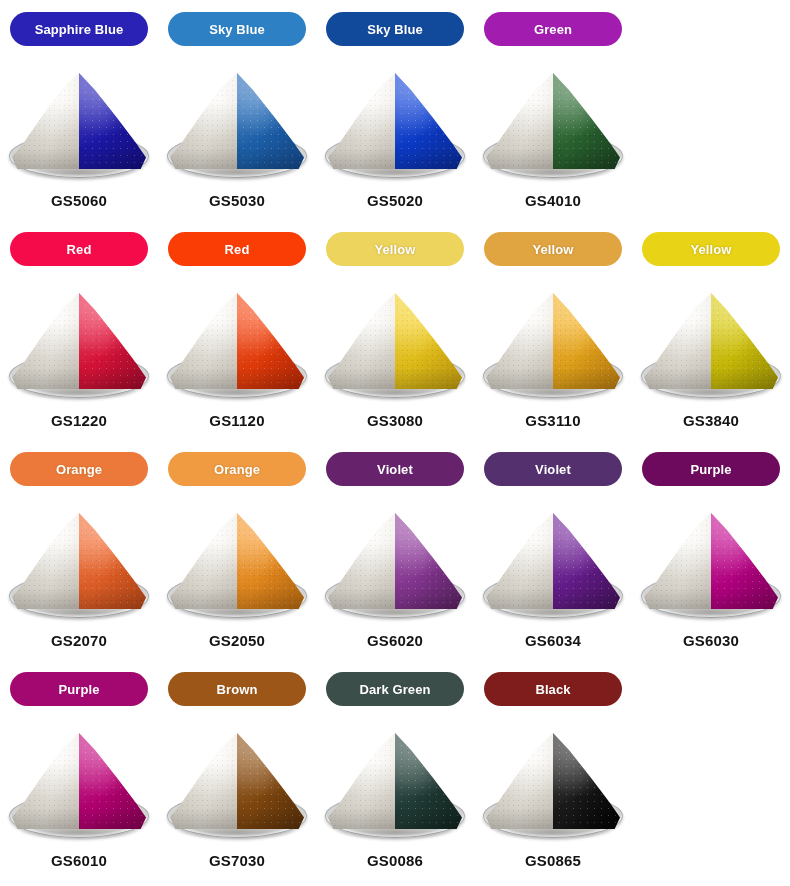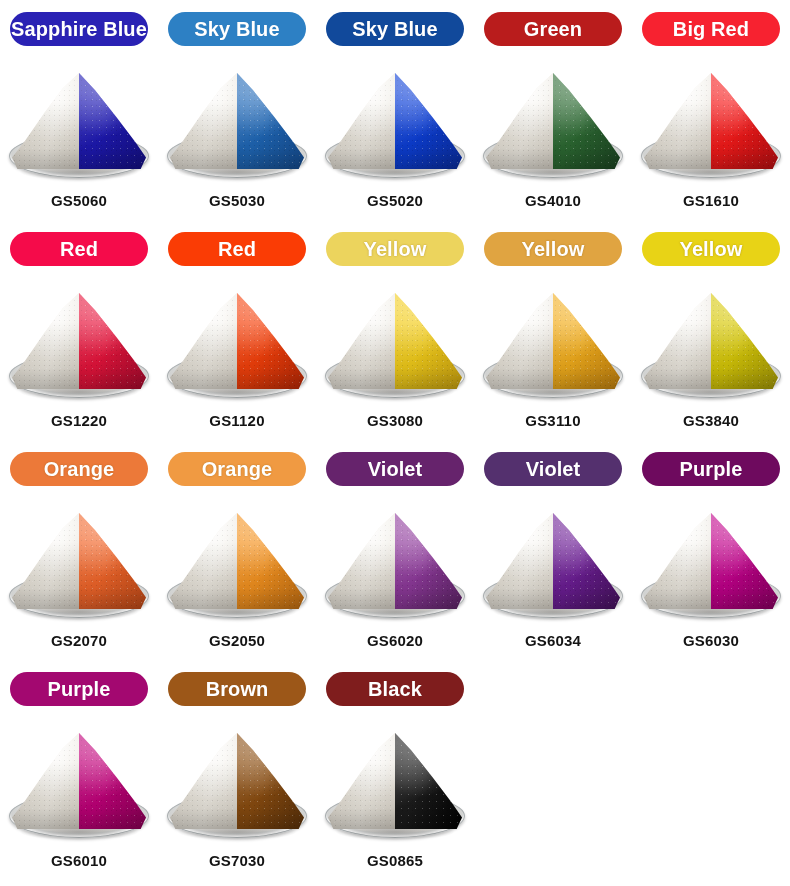--- a/index.html
+++ b/index.html
@@ -41,21 +41,21 @@
 
   
   .pill {
     width: 138px;
     height: 34px;
     border-radius: 17px;
     display: flex;
     align-items: center;
     justify-content: center;
     color: #ffffff;
-    font-size: 20px;
+    font-size: 13px;
     font-weight: bold;
     letter-spacing: 0.1px;
     white-space: nowrap;
     text-shadow: 0 0 1px rgba(0,0,0,0.12);
     flex: 0 0 auto;
   }
 
   
   .dish-wrap {
     width: 150px;
@@ -200,46 +200,32 @@
           <div class="pile-shadow"></div>
           <div class="pile">
             <div class="pile-half pile-left"></div>
             <div class="pile-half pile-right" style="background: radial-gradient(circle at 35% 22%, rgba(255, 255, 255, 0.3) 0%, rgba(255, 255, 255, 0) 50%), linear-gradient(115deg, rgb(12, 63, 216) 0%, rgb(12, 63, 216) 45%, rgb(10, 46, 163) 100%);"></div>
             <div class="pile-shade"></div>
           </div>
         </div>
         <div class="code">GS5020</div>
       </div>
       <div class="swatch-cell">
-        <div class="pill" style="background: #b91c1c;">Green</div>
+        <div class="pill" style="background: #a21caf;">Green</div>
         <div class="dish-wrap">
           <div class="plate"></div>
           <div class="plate-inner"></div>
           <div class="pile-shadow"></div>
           <div class="pile">
             <div class="pile-half pile-left"></div>
             <div class="pile-half pile-right" style="background: radial-gradient(circle at 35% 22%, rgba(255, 255, 255, 0.3) 0%, rgba(255, 255, 255, 0) 50%), linear-gradient(115deg, rgb(45, 107, 51) 0%, rgb(45, 107, 51) 45%, rgb(28, 70, 34) 100%);"></div>
             <div class="pile-shade"></div>
           </div>
         </div>
         <div class="code">GS4010</div>
-      </div>
-      <div class="swatch-cell">
-        <div class="pill" style="background: rgb(247, 34, 48);">Big Red</div>
-        <div class="dish-wrap">
-          <div class="plate"></div>
-          <div class="plate-inner"></div>
-          <div class="pile-shadow"></div>
-          <div class="pile">
-            <div class="pile-half pile-left"></div>
-            <div class="pile-half pile-right" style="background: radial-gradient(circle at 35% 22%, rgba(255, 255, 255, 0.3) 0%, rgba(255, 255, 255, 0) 50%), linear-gradient(115deg, rgb(247, 26, 26) 0%, rgb(247, 26, 26) 45%, rgb(191, 15, 18) 100%);"></div>
-            <div class="pile-shade"></div>
-          </div>
-        </div>
-        <div class="code">GS1610</div>
       </div>
     </div>
     <div class="swatch-row">
       <div class="swatch-cell">
         <div class="pill" style="background: rgb(245, 11, 74);">Red</div>
         <div class="dish-wrap">
           <div class="plate"></div>
           <div class="plate-inner"></div>
           <div class="pile-shadow"></div>
           <div class="pile">
@@ -402,20 +388,34 @@
           <div class="pile-shadow"></div>
           <div class="pile">
             <div class="pile-half pile-left"></div>
             <div class="pile-half pile-right" style="background: radial-gradient(circle at 35% 22%, rgba(255, 255, 255, 0.3) 0%, rgba(255, 255, 255, 0) 50%), linear-gradient(115deg, rgb(139, 77, 16) 0%, rgb(139, 77, 16) 45%, rgb(94, 51, 10) 100%);"></div>
             <div class="pile-shade"></div>
           </div>
         </div>
         <div class="code">GS7030</div>
       </div>
       <div class="swatch-cell">
+        <div class="pill" style="background: rgb(60, 78, 73);">Dark Green</div>
+        <div class="dish-wrap">
+          <div class="plate"></div>
+          <div class="plate-inner"></div>
+          <div class="pile-shadow"></div>
+          <div class="pile">
+            <div class="pile-half pile-left"></div>
+            <div class="pile-half pile-right" style="background: radial-gradient(circle at 35% 22%, rgba(255, 255, 255, 0.3) 0%, rgba(255, 255, 255, 0) 50%), linear-gradient(115deg, rgb(35, 64, 58) 0%, rgb(35, 64, 58) 45%, rgb(19, 39, 34) 100%);"></div>
+            <div class="pile-shade"></div>
+          </div>
+        </div>
+        <div class="code">GS0086</div>
+      </div>
+      <div class="swatch-cell">
         <div class="pill" style="background: #7f1d1d;">Black</div>
         <div class="dish-wrap">
           <div class="plate"></div>
           <div class="plate-inner"></div>
           <div class="pile-shadow"></div>
           <div class="pile">
             <div class="pile-half pile-left"></div>
             <div class="pile-half pile-right" style="background: radial-gradient(circle at 35% 22%, rgba(255, 255, 255, 0.3) 0%, rgba(255, 255, 255, 0) 50%), linear-gradient(115deg, rgb(28, 28, 28) 0%, rgb(28, 28, 28) 45%, rgb(0, 0, 0) 100%);"></div>
             <div class="pile-shade"></div>
           </div>

